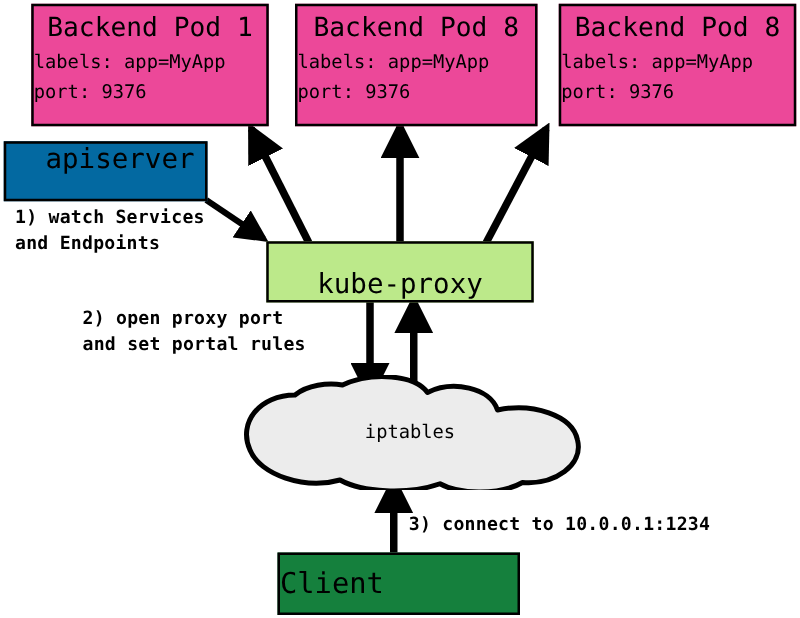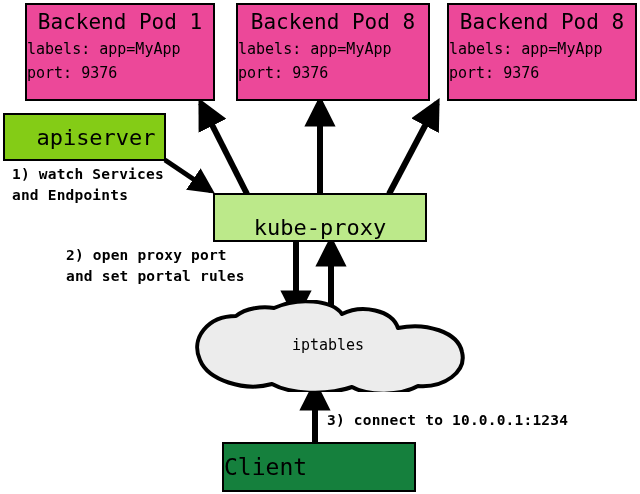--- a/index.html
+++ b/index.html
@@ -49,23 +49,22 @@
   }
   .pod-line {
     font-size: 15px;
     line-height: 24px;
     color: #000000;
     white-space: nowrap;
   }
 
   
   .apiserver {
-    background: #84cc16;
+    background: #0369a1;
     display: flex;
-    align-items: center;
     justify-content: center;
     padding-left: 23px;
   }
   .apiserver-label {
     font-size: 22px;
     color: #000000;
     white-space: nowrap;
   }
 
   

